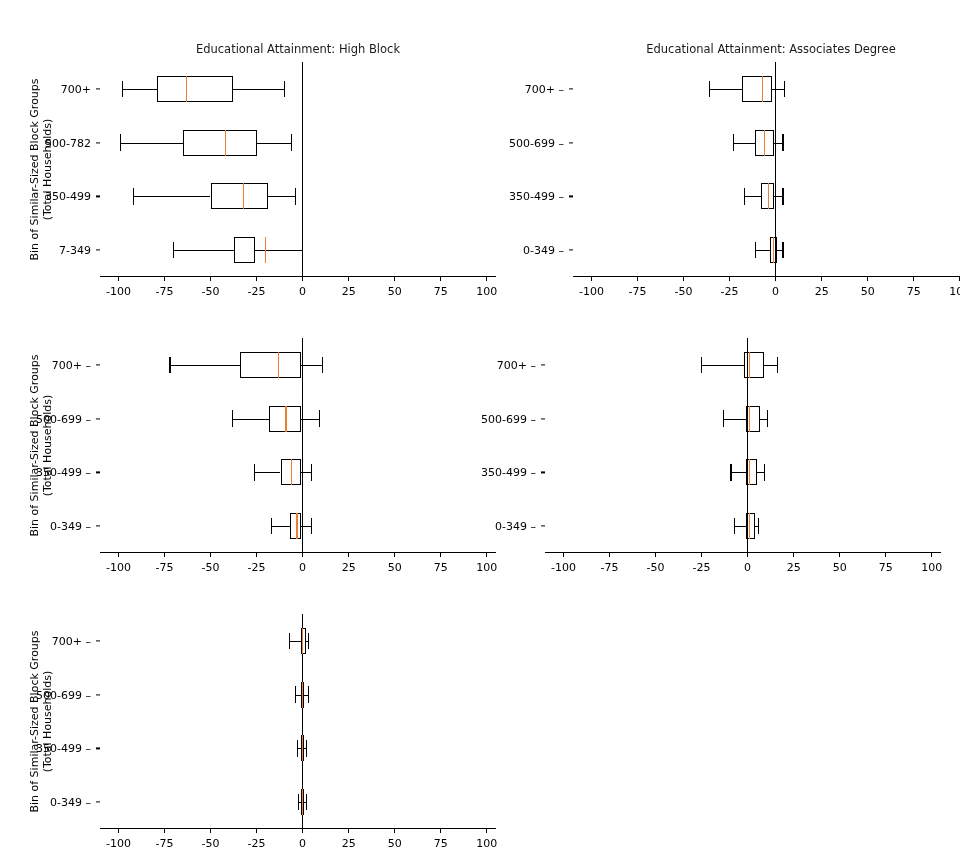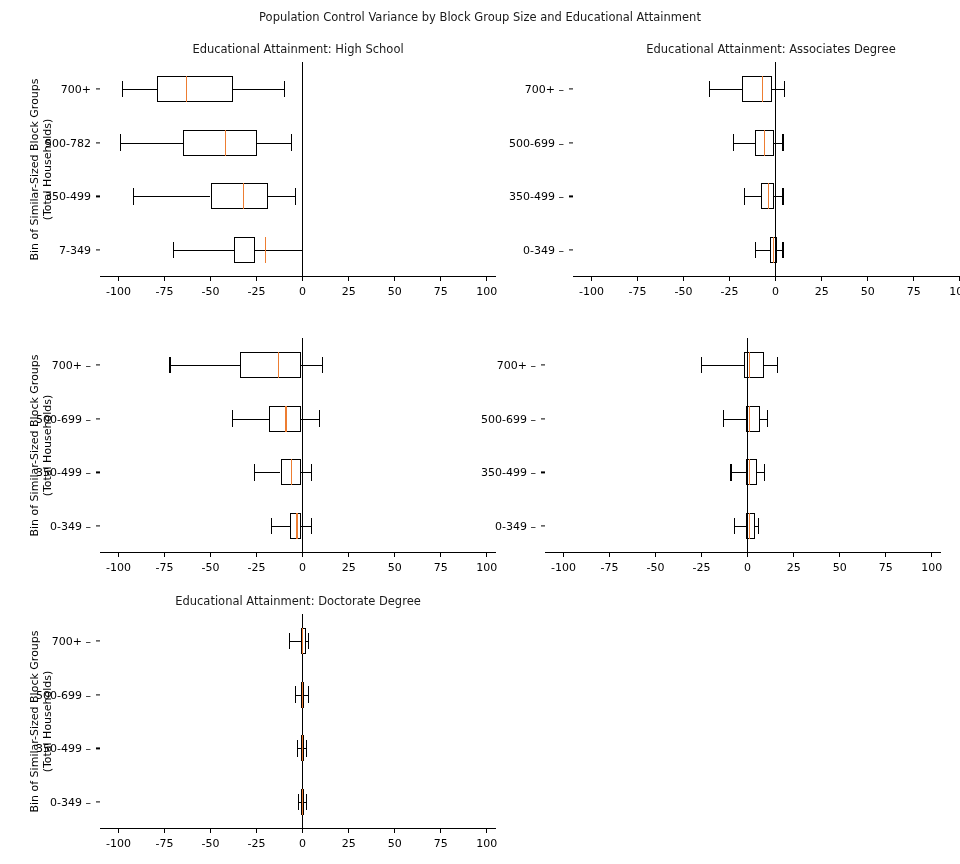--- a/index.html
+++ b/index.html
@@ -120,23 +120,22 @@
     white-space: nowrap;
     transform-origin: 0 0;
     transform: rotate(-90deg);
     text-align: center;
   }
 </style>
 </head>
 <body>
 
 <div id="figure">
-  <div class="suptitle">Population Control Variance by Block Group Size and Educational Attainment</div>
 <div class="panel" style="left: 100px; top: 62px; width: 396px; height: 215px;">
-      <div class="panel-title">Educational Attainment: High School</div>
+      <div class="panel-title">Educational Attainment: High Block</div>
       <div class="axis-line xaxis"></div>
       <div class="tick-x" style="left: 17.8186px;"></div>
       <div class="ticklabel-x" style="left: 18.4186px;">-100</div>
       <div class="tick-x" style="left: 63.8651px;"></div>
       <div class="ticklabel-x" style="left: 64.4651px;">-75</div>
       <div class="tick-x" style="left: 109.912px;"></div>
       <div class="ticklabel-x" style="left: 110.512px;">-50</div>
       <div class="tick-x" style="left: 155.958px;"></div>
       <div class="ticklabel-x" style="left: 156.558px;">-25</div>
       <div class="tick-x" style="left: 202.005px;"></div>
@@ -348,21 +347,20 @@
       <div class="tick-y" style="top: 188.125px;"></div>
       <div class="ticklabel-y" style="top: 188.125px;">0-349 –</div>
       <div class="whisker" style="left: 189.712px; width: 11.0512px; top: 188.125px;"></div>
       <div class="whisker" style="left: 209.972px; width: 3.68372px; top: 188.125px;"></div>
       <div class="cap" style="left: 189.162px; top: 179.805px; height: 16.64px;"></div>
       <div class="cap" style="left: 213.106px; top: 179.805px; height: 16.64px;"></div>
       <div class="box" style="left: 200.763px; width: 9.2093px; top: 175.125px; height: 26px;"></div>
       <div class="median" style="left: 203.797px; top: 175.125px; height: 26px; background: rgb(237, 125, 49);"></div>
     </div>
     <div class="panel" style="left: 100px; top: 614px; width: 396px; height: 215px;">
-      <div class="panel-title">Educational Attainment: Doctorate Degree</div>
       <div class="axis-line xaxis"></div>
       <div class="tick-x" style="left: 17.8186px;"></div>
       <div class="ticklabel-x" style="left: 18.4186px;">-100</div>
       <div class="tick-x" style="left: 63.8651px;"></div>
       <div class="ticklabel-x" style="left: 64.4651px;">-75</div>
       <div class="tick-x" style="left: 109.912px;"></div>
       <div class="ticklabel-x" style="left: 110.512px;">-50</div>
       <div class="tick-x" style="left: 155.958px;"></div>
       <div class="ticklabel-x" style="left: 156.558px;">-25</div>
       <div class="tick-x" style="left: 202.005px;"></div>

